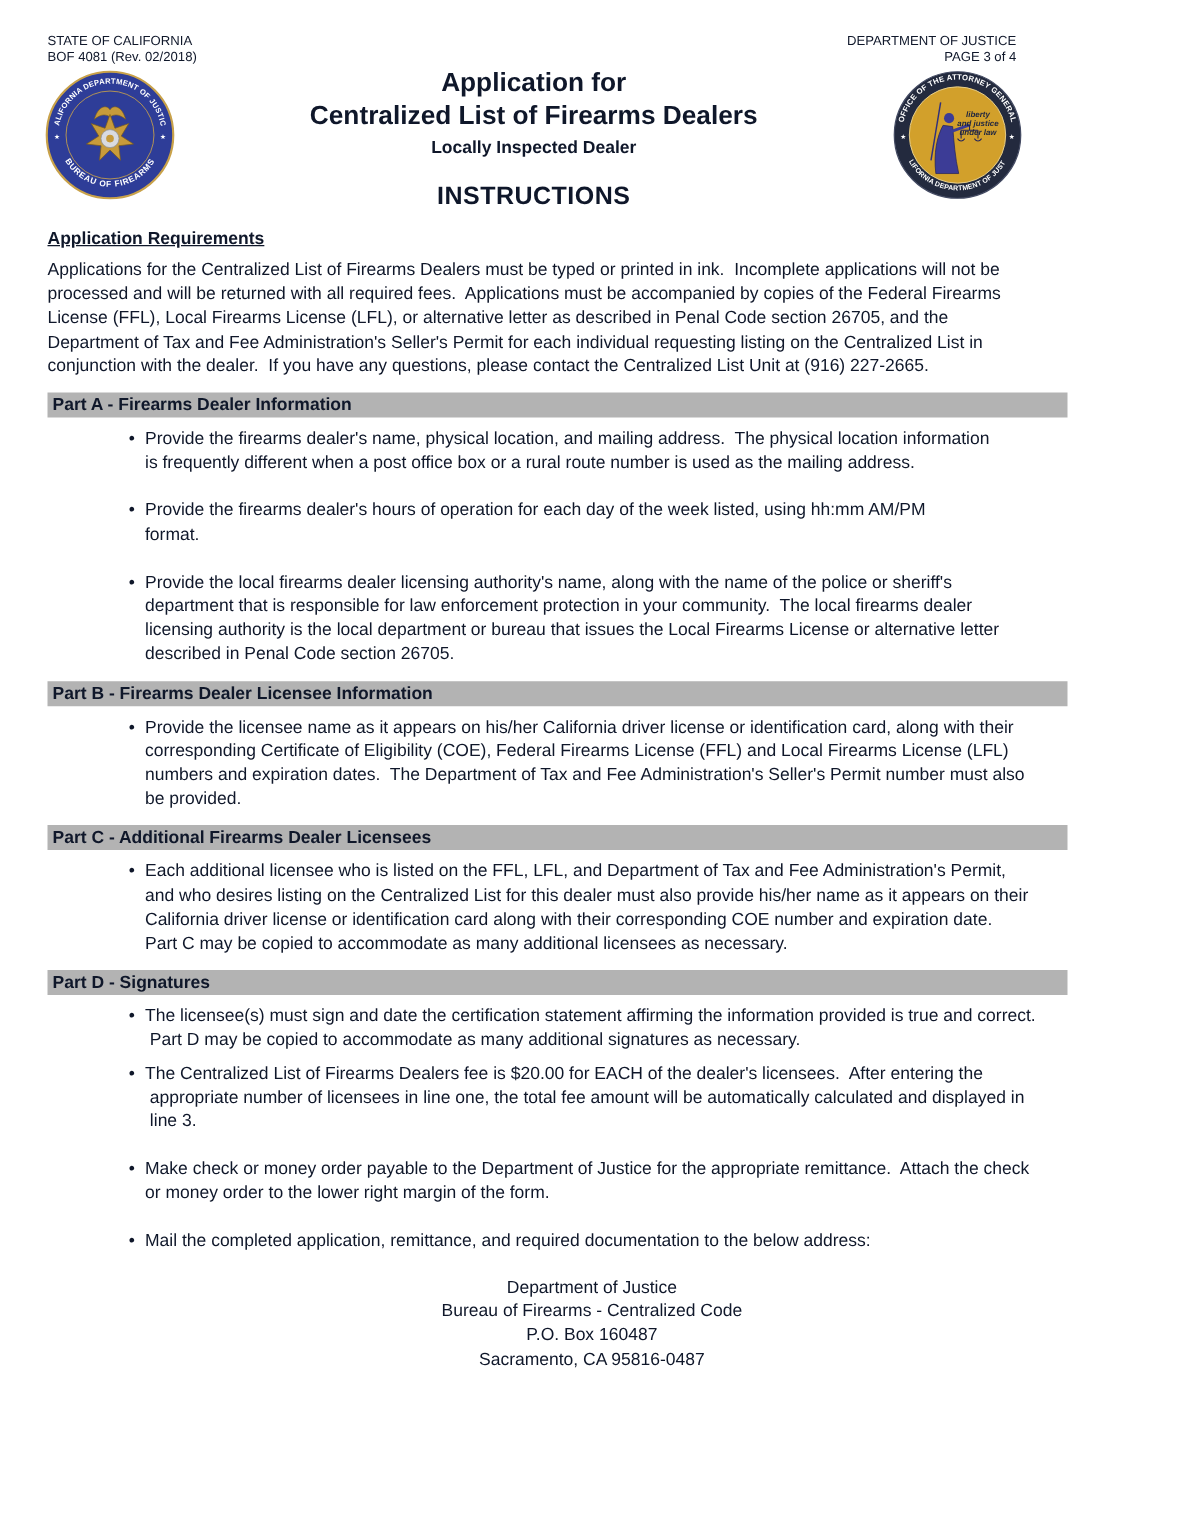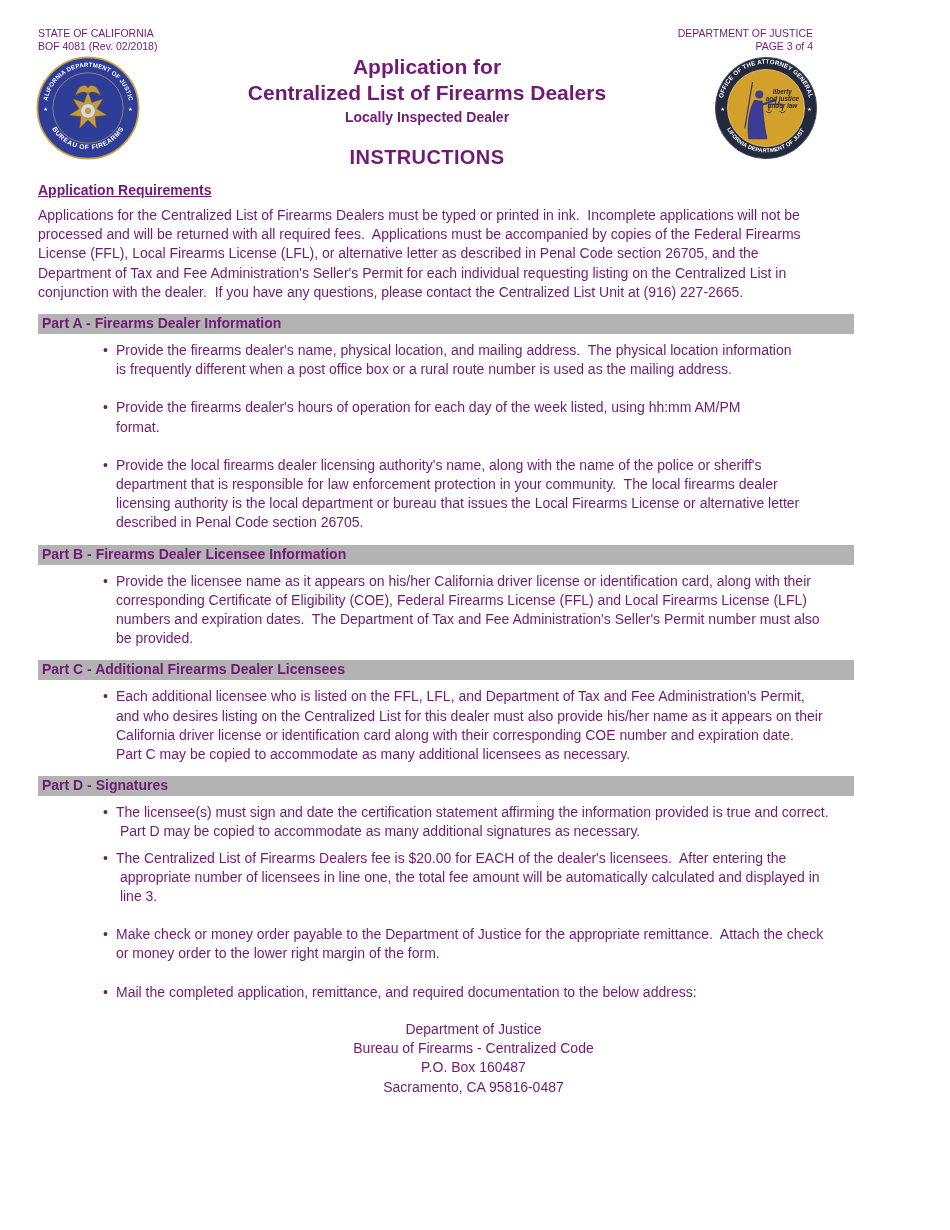--- a/index.html
+++ b/index.html
@@ -1,19 +1,19 @@
 <!DOCTYPE html>
 <html><head>
 <meta charset="utf-8">
 <style>
   * { margin:0; padding:0; box-sizing:border-box; }
   html,body { background:#ffffff; }
   .page {
     position:relative; width:854px; height:1230px; background:#ffffff;
-    font-family:"Liberation Sans", sans-serif; color:#701a75; overflow:hidden;
+    font-family:"Liberation Sans", sans-serif; color:#0f172a; overflow:hidden;
   }
   .corner { position:absolute; top:27px; font-size:10.5px; line-height:13px; }
   .corner.left { left:38px; }
   .corner.right { right:41px; text-align:right; }
   .seal { position:absolute; top:55px; width:106px; height:106px; }
   .seal.left { left:35px; }
   .seal.right { right:35px; }
   .titles { position:absolute; left:0; right:0; top:54px; text-align:center; font-weight:bold; }
   .t12 { font-size:21px; line-height:26px; }
   .t3 { font-size:14px; line-height:23px; }

